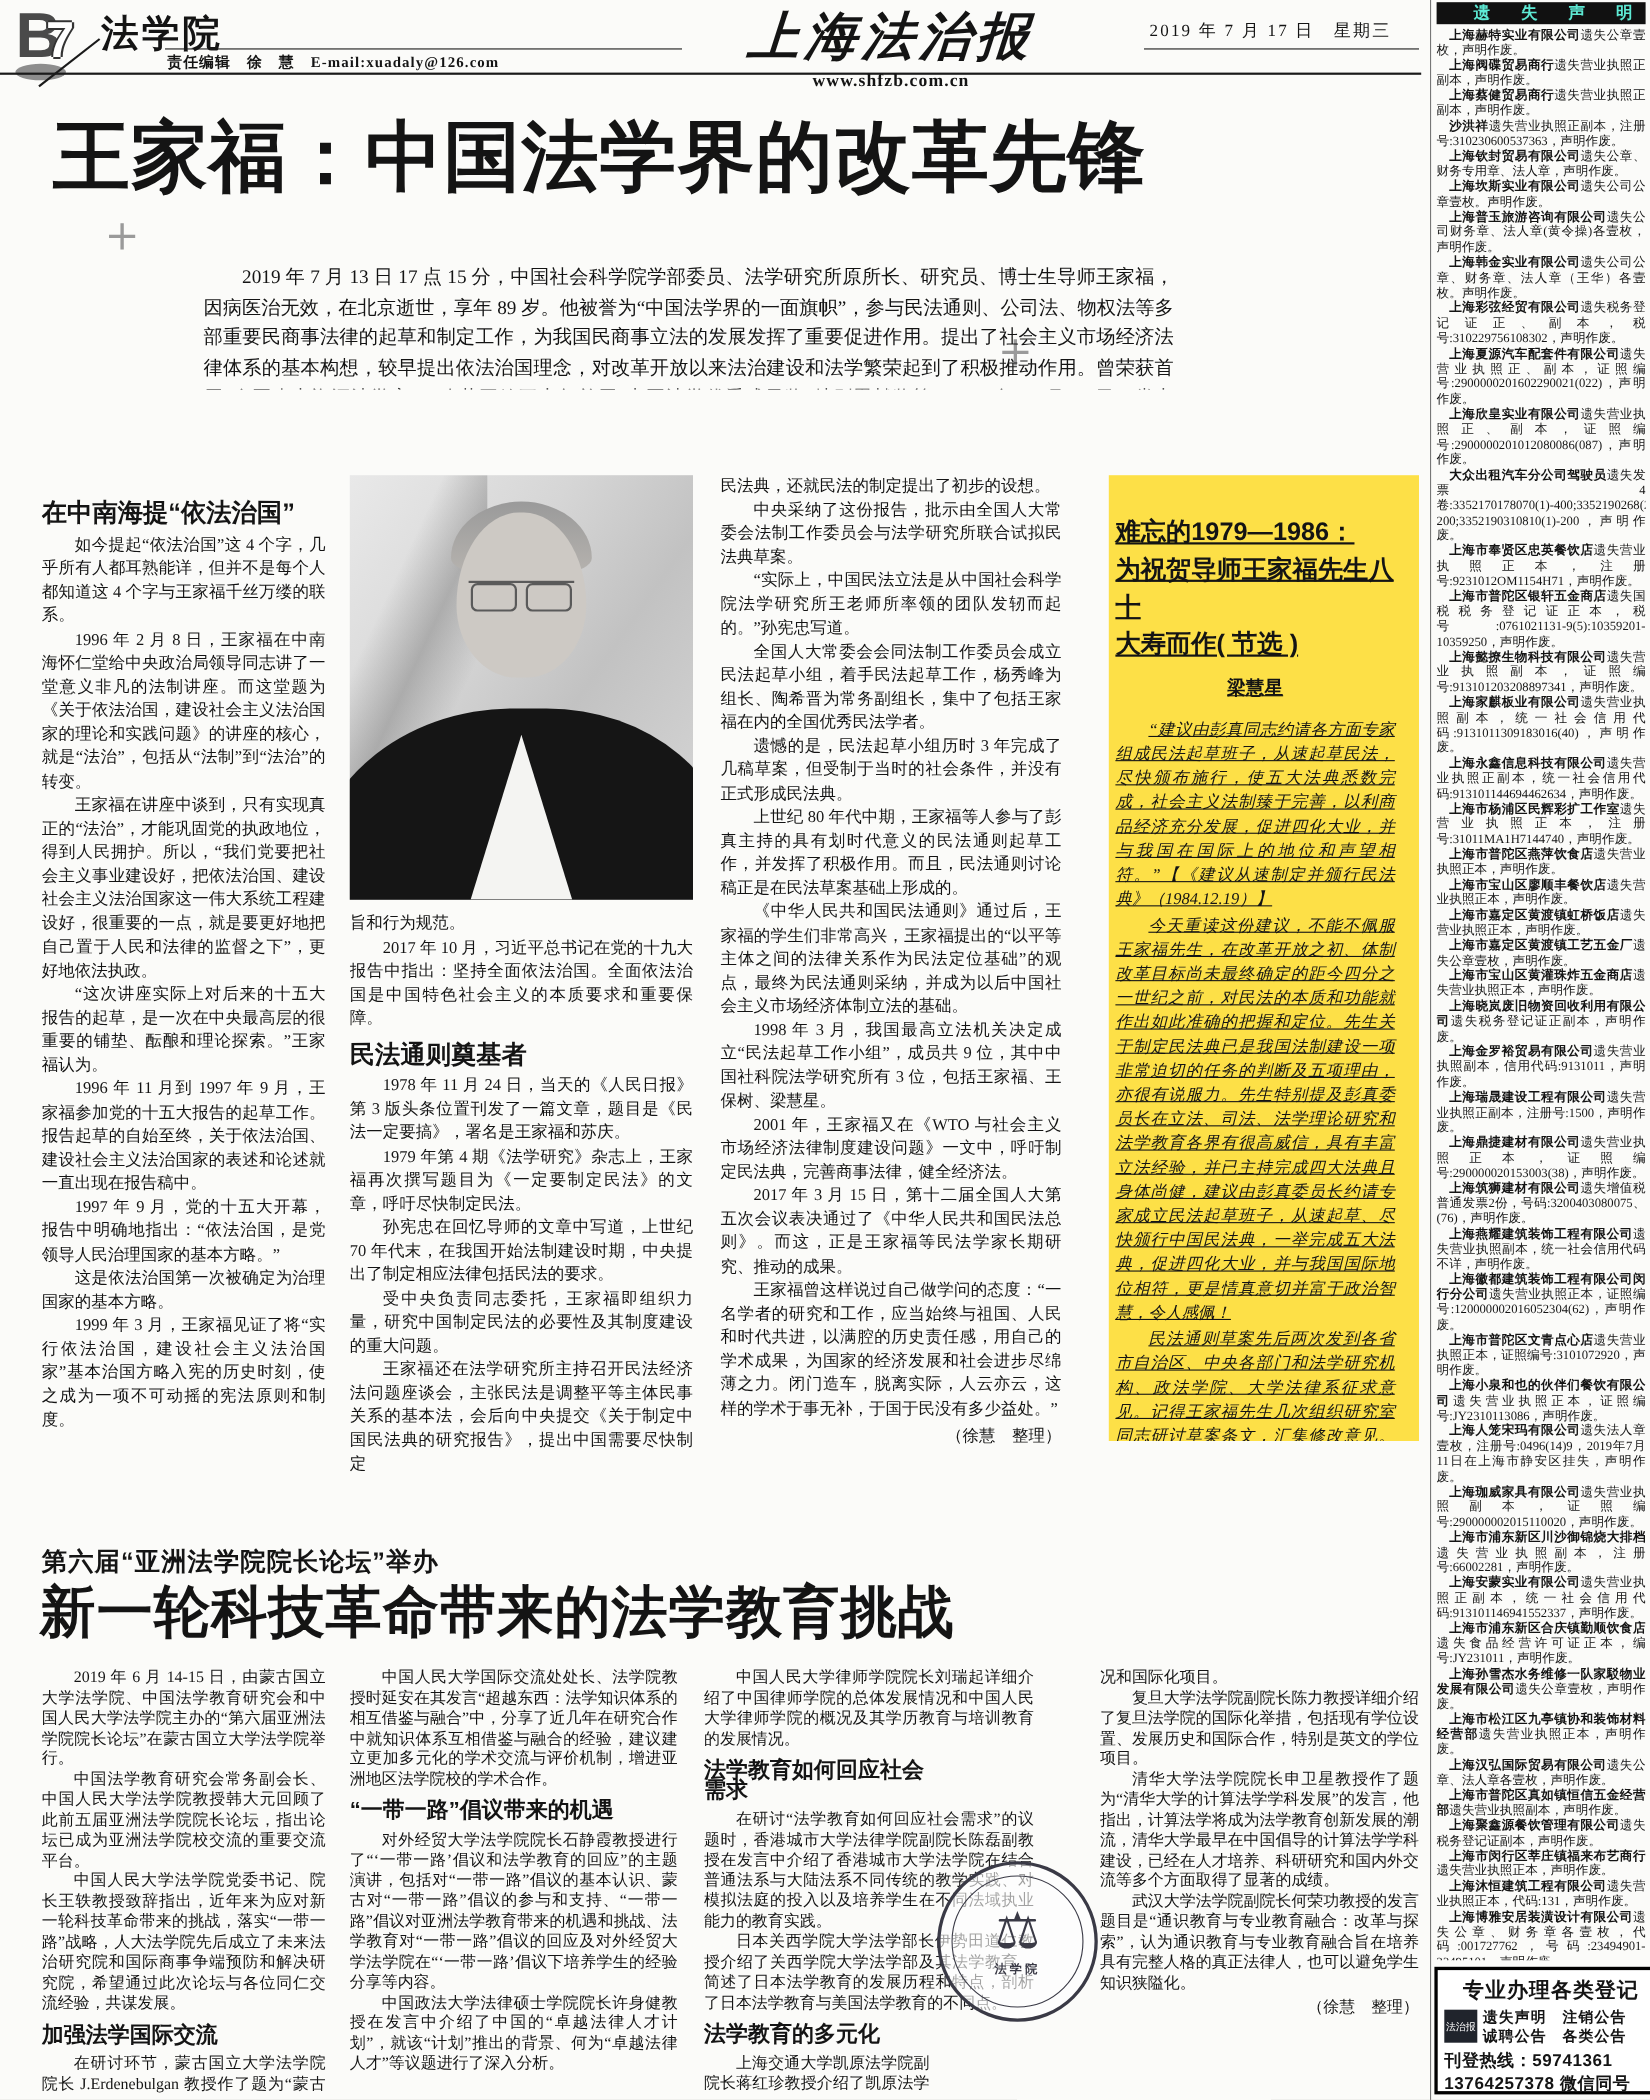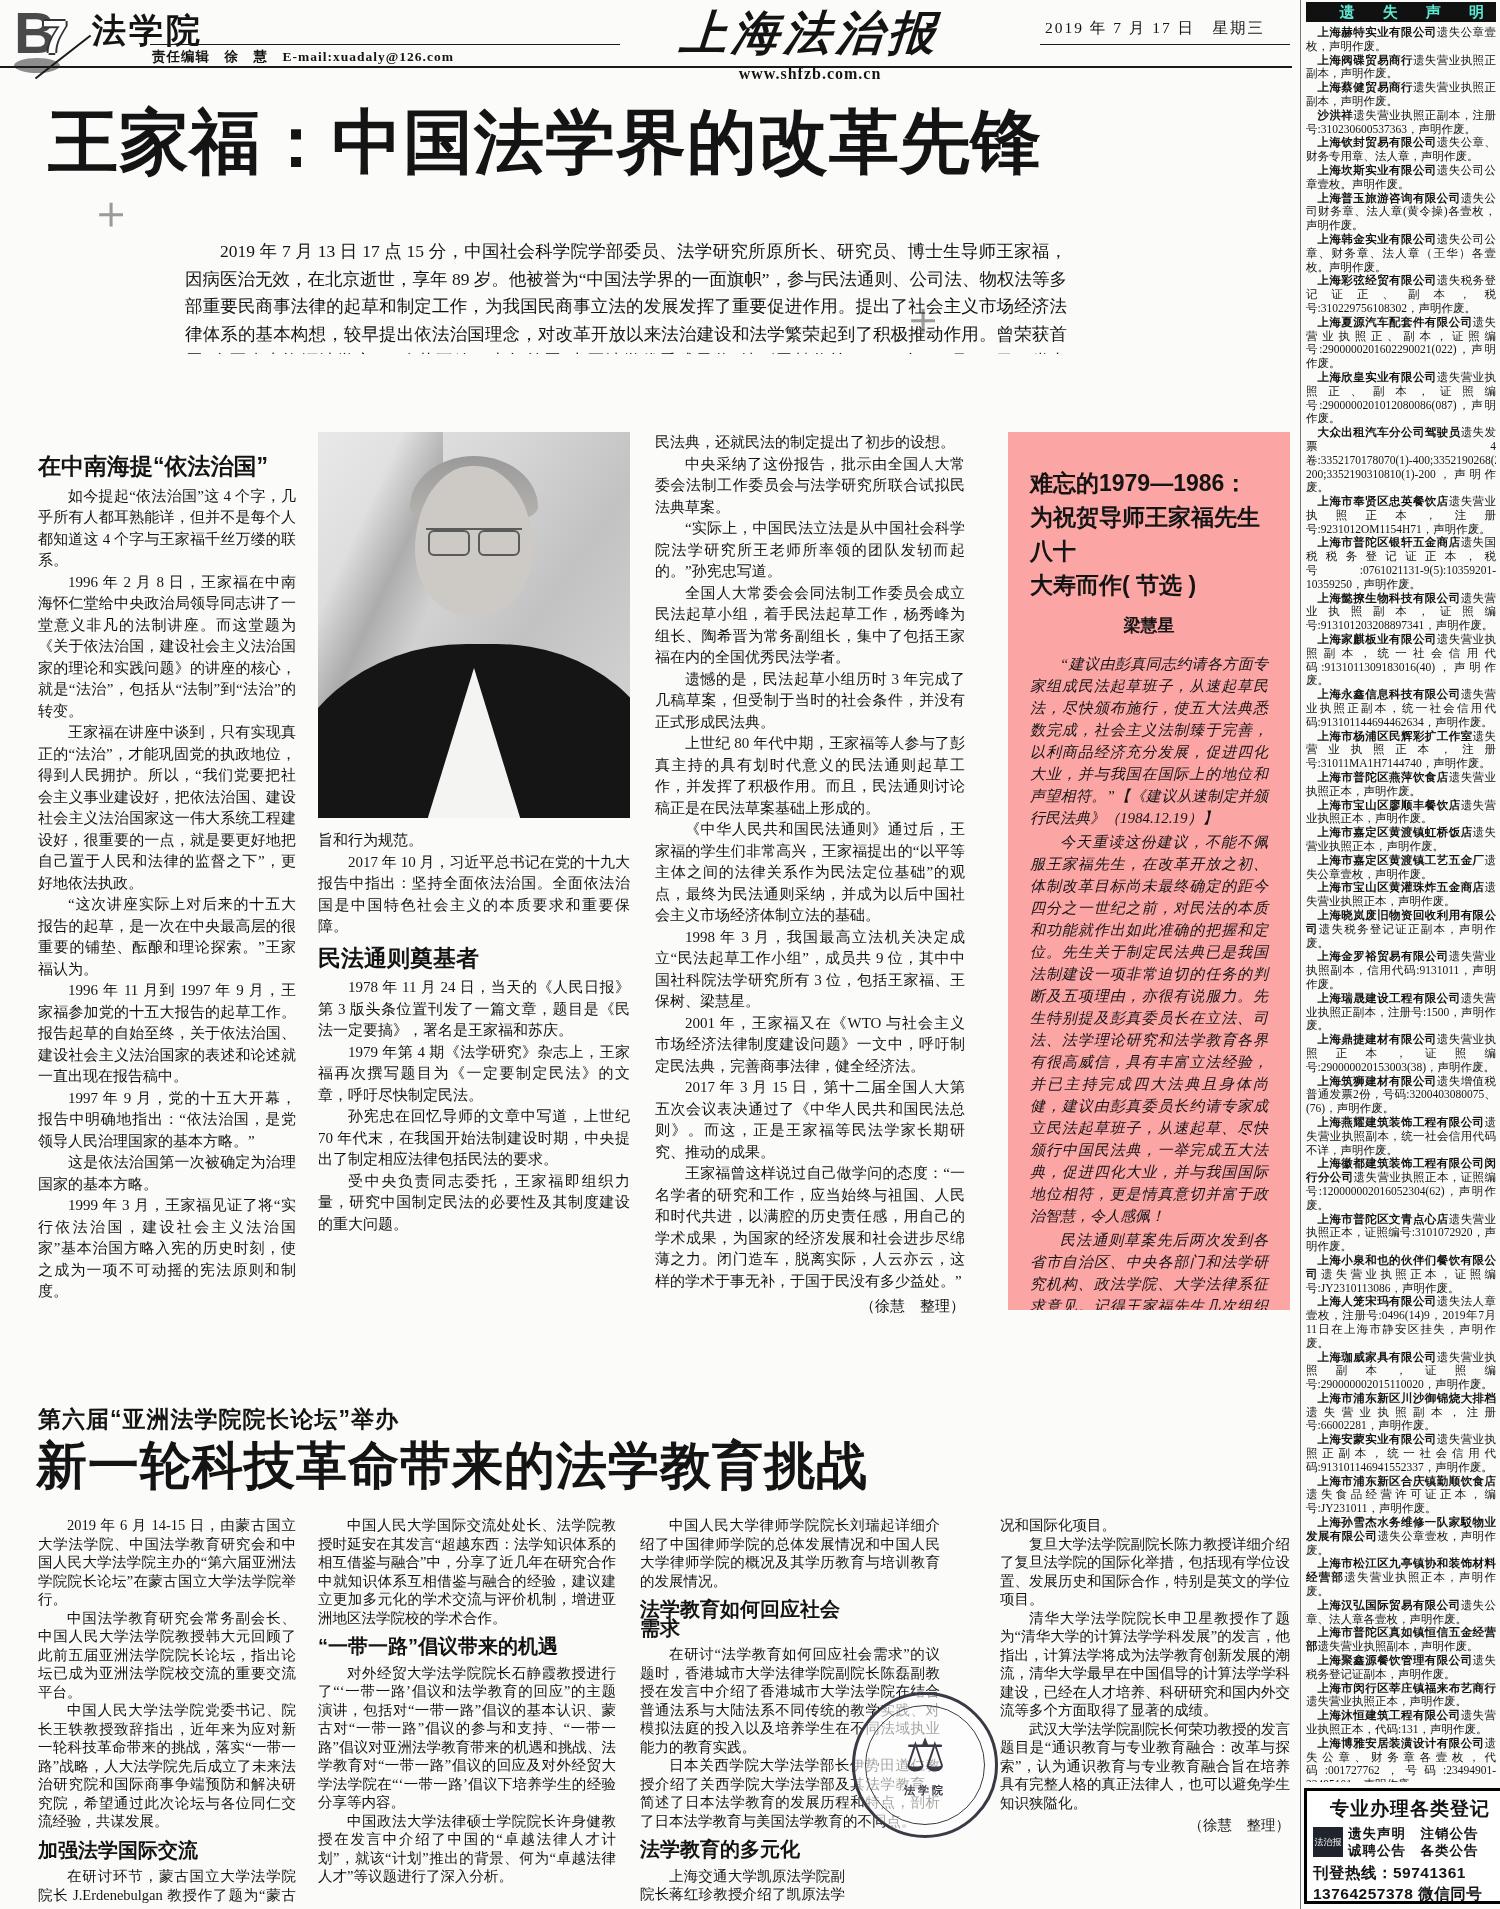--- a/index.html
+++ b/index.html
@@ -47,21 +47,21 @@
   .photo .head{position:absolute;left:50%;top:34px;width:118px;height:150px;transform:translateX(-50%);
      background:#cdc9c4;border-radius:48% 48% 46% 46%/56% 56% 44% 44%;}
   .photo .hair{position:absolute;left:50%;top:24px;width:128px;height:64px;transform:translateX(-50%);
      background:linear-gradient(#9a9a9a,#b5b2ae);border-radius:50% 50% 20% 20%/80% 80% 20% 20%;}
   .photo .glasses{position:absolute;left:50%;top:96px;width:96px;height:24px;transform:translateX(-50%);
      border-top:2px solid #5a5a5a;}
   .photo .glasses:before,.photo .glasses:after{content:"";position:absolute;top:0;width:38px;height:22px;
      border:2px solid #5a5a5a;border-radius:6px;}
   .photo .glasses:before{left:2px;} .photo .glasses:after{right:2px;}
   
-  .sidebox{position:absolute;background:#fca5a5;padding:34px 22px 20px 22px;box-sizing:border-box;overflow:hidden;}
+  .sidebox{position:absolute;background:#fde047;padding:34px 22px 20px 6px;box-sizing:border-box;overflow:hidden;text-decoration:underline;}
   .sidebox .title{font-family:"Liberation Sans",sans-serif;font-weight:bold;font-size:23px;line-height:34px;}
   .sidebox .author{text-align:center;font-weight:bold;font-size:17px;margin:12px 0 16px 0;}
   .kai{font-style:italic;font-size:15px;line-height:22px;}
   .kai .para{margin:0 0 2px 0;}
   
   .vsep{position:absolute;width:1px;background:#777;}
   .clsf-header{position:absolute;background:#111;color:#5eead4;text-align:right;
      font-family:"Liberation Sans",sans-serif;font-weight:bold;font-size:15px;letter-spacing:12px;line-height:20px;}
   .clsf{position:absolute;font-size:11.5px;line-height:13.8px;text-align:justify;overflow:hidden;}
   .ad-entry{text-indent:1em;}
@@ -133,20 +133,21 @@
       <p class="para">1999 年 3 月，王家福见证了将“实行依法治国，建设社会主义法治国家”基本治国方略入宪的历史时刻，使之成为一项不可动摇的宪法原则和制度。</p>
     </div>
   <div class="abs col a1" style="left:318px;top:830px;width:312px;height:562px;">
       <p class="para noindent">旨和行为规范。</p>
       <p class="para">2017 年 10 月，习近平总书记在党的十九大报告中指出：坚持全面依法治国。全面依法治国是中国特色社会主义的本质要求和重要保障。</p>
       <div class="subhead">民法通则奠基者</div>
       <p class="para">1978 年 11 月 24 日，当天的《人民日报》第 3 版头条位置刊发了一篇文章，题目是《民法一定要搞》，署名是王家福和苏庆。</p>
       <p class="para">1979 年第 4 期《法学研究》杂志上，王家福再次撰写题目为《一定要制定民法》的文章，呼吁尽快制定民法。</p>
       <p class="para">孙宪忠在回忆导师的文章中写道，上世纪 70 年代末，在我国开始法制建设时期，中央提出了制定相应法律包括民法的要求。</p>
       <p class="para">受中央负责同志委托，王家福即组织力量，研究中国制定民法的必要性及其制度建设的重大问题。</p>
+      <p class="para">王家福还在法学研究所主持召开民法经济法问题座谈会，主张民法是调整平等主体民事关系的基本法，会后向中央提交《关于制定中国民法典的研究报告》，提出中国需要尽快制定</p>
     </div>
   <div class="abs col a1" style="left:655px;top:432px;width:310px;height:960px;">
       <p class="para noindent">民法典，还就民法的制定提出了初步的设想。</p>
       <p class="para">中央采纳了这份报告，批示由全国人大常委会法制工作委员会与法学研究所联合试拟民法典草案。</p>
       <p class="para">“实际上，中国民法立法是从中国社会科学院法学研究所王老师所率领的团队发轫而起的。”孙宪忠写道。</p>
       <p class="para">全国人大常委会会同法制工作委员会成立民法起草小组，着手民法起草工作，杨秀峰为组长、陶希晋为常务副组长，集中了包括王家福在内的全国优秀民法学者。</p>
       <p class="para">遗憾的是，民法起草小组历时 3 年完成了几稿草案，但受制于当时的社会条件，并没有正式形成民法典。</p>
       <p class="para">上世纪 80 年代中期，王家福等人参与了彭真主持的具有划时代意义的民法通则起草工作，并发挥了积极作用。而且，民法通则讨论稿正是在民法草案基础上形成的。</p>
       <p class="para">《中华人民共和国民法通则》通过后，王家福的学生们非常高兴，王家福提出的“以平等主体之间的法律关系作为民法定位基础”的观点，最终为民法通则采纳，并成为以后中国社会主义市场经济体制立法的基础。</p>
       <p class="para">1998 年 3 月，我国最高立法机关决定成立“民法起草工作小组”，成员共 9 位，其中中国社科院法学研究所有 3 位，包括王家福、王保树、梁慧星。</p>

